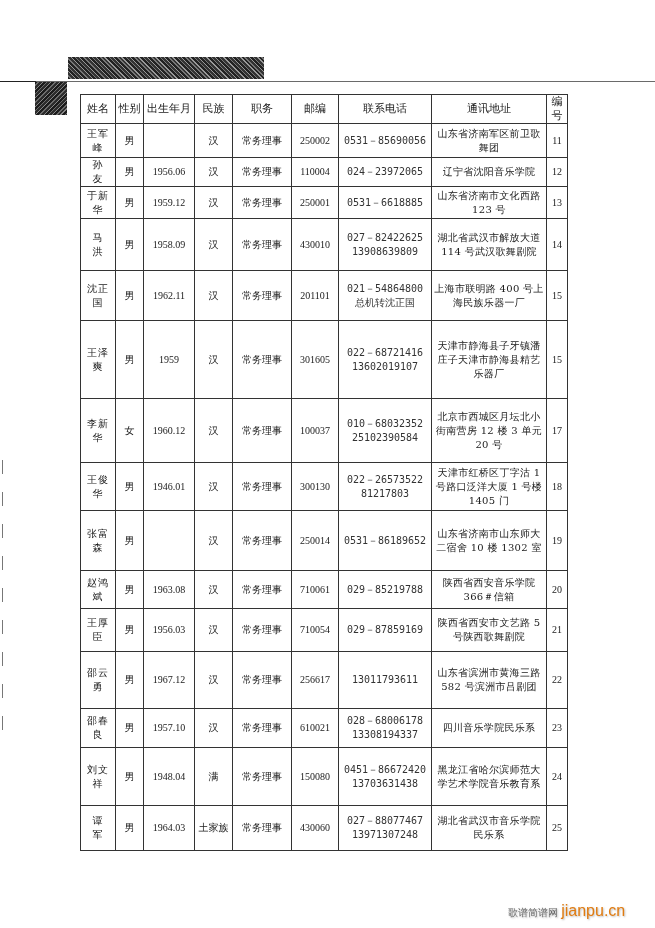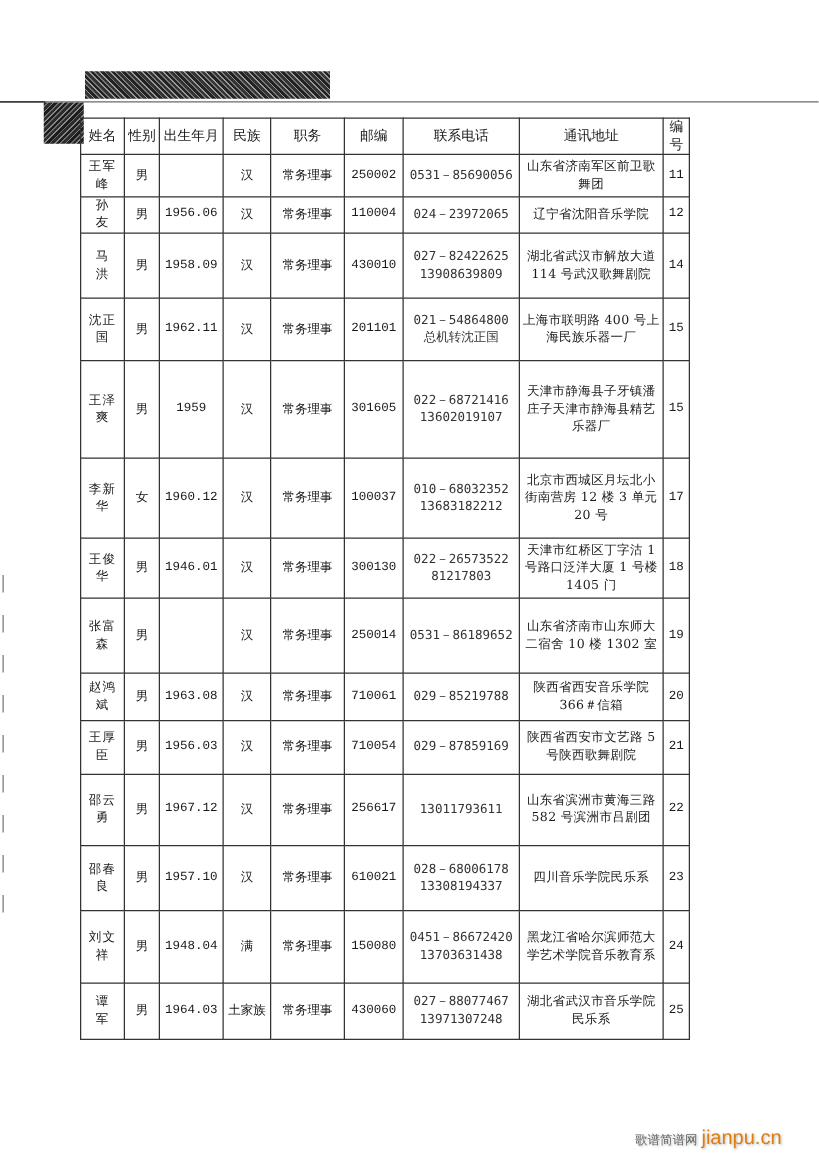--- a/index.html
+++ b/index.html
@@ -18,33 +18,33 @@
       position:absolute; left:0; top:81px; width:36px; height:1px; background:#222;
     }
     .side-block {
       position:absolute; left:35px; top:82px; width:32px; height:33px;
       background: repeating-linear-gradient(135deg,#1c1c1c 0 2px,#6c6c6c 2px 3px,#2c2c2c 3px 5px,#888 5px 6px);
     }
     .margin-ticks { position:absolute; left:0; top:460px; width:8px; height:290px; }
     .margin-ticks span { position:absolute; left:2px; width:1px; height:14px; background:#777; }
 
     table.roster {
-      position:absolute; left:64px; top:94px; width:487px;
+      position:absolute; left:80px; top:94px; width:487px;
       border-collapse:collapse; table-layout:fixed;
       border:1.5px solid #222;
     }
     table.roster th, table.roster td {
       border:1px solid #333; padding:0 2px; font-size:10px; line-height:14px;
       text-align:center; vertical-align:middle; font-weight:normal;
       overflow:hidden;
     }
     table.roster th { font-size:11px; height:22px; }
     td.addr { text-align:left; font-size:10.5px; line-height:14px; padding:2px 3px; letter-spacing:0.3px; }
     td.phone { font-family:"DejaVu Sans Mono","Liberation Mono",monospace; font-size:9px; line-height:14px; color:#333; }
-    td.num { font-family:Liberation Mono, monospace; font-size:10.5px; }
+    td.num { font-family:Liberation Serif, serif; font-size:10.5px; }
     td.name { font-size:11px; letter-spacing:1px; }
     .line { display:block; }
 
     .watermark {
       position:absolute; left:508px; top:902px; font-size:10px; color:#666;
       font-family:"DejaVu Sans", sans-serif; text-shadow:1px 1px 2px #bbb;
     }
     .watermark .domain { color:#e07b10; font-family:"Liberation Sans", sans-serif; font-size:16px; }
   </style>
 </head>
@@ -111,20 +111,33 @@
         <td class="num">1956.06</td>
         <td>汉</td>
         <td>常务理事</td>
         <td class="num">110004</td>
         <td class="phone">
           <span class="line">024－23972065</span>
         </td>
         <td class="addr">辽宁省沈阳音乐学院</td>
         <td class="num">12</td>
       </tr>
+      <tr style="height: 32px;">
+        <td class="name">于新华</td>
+        <td>男</td>
+        <td class="num">1959.12</td>
+        <td>汉</td>
+        <td>常务理事</td>
+        <td class="num">250001</td>
+        <td class="phone">
+          <span class="line">0531－6618885</span>
+        </td>
+        <td class="addr">山东省济南市文化西路 123 号</td>
+        <td class="num">13</td>
+      </tr>
       <tr style="height: 52px;">
         <td class="name">马　洪</td>
         <td>男</td>
         <td class="num">1958.09</td>
         <td>汉</td>
         <td>常务理事</td>
         <td class="num">430010</td>
         <td class="phone">
           <span class="line">027－82422625</span>
           <span class="line">13908639809</span>
@@ -162,21 +175,21 @@
       </tr>
       <tr style="height: 64px;">
         <td class="name">李新华</td>
         <td>女</td>
         <td class="num">1960.12</td>
         <td>汉</td>
         <td>常务理事</td>
         <td class="num">100037</td>
         <td class="phone">
           <span class="line">010－68032352</span>
-          <span class="line">13683182212</span>
+          <span class="line">25102390584</span>
         </td>
         <td class="addr">北京市西城区月坛北小街南营房 12 楼 3 单元 20 号</td>
         <td class="num">17</td>
       </tr>
       <tr style="height: 48px;">
         <td class="name">王俊华</td>
         <td>男</td>
         <td class="num">1946.01</td>
         <td>汉</td>
         <td>常务理事</td>
@@ -233,21 +246,21 @@
         <td class="num">1967.12</td>
         <td>汉</td>
         <td>常务理事</td>
         <td class="num">256617</td>
         <td class="phone">
           <span class="line">13011793611</span>
         </td>
         <td class="addr">山东省滨洲市黄海三路 582 号滨洲市吕剧团</td>
         <td class="num">22</td>
       </tr>
-      <tr style="height: 52px;">
+      <tr style="height: 39px;">
         <td class="name">邵春良</td>
         <td>男</td>
         <td class="num">1957.10</td>
         <td>汉</td>
         <td>常务理事</td>
         <td class="num">610021</td>
         <td class="phone">
           <span class="line">028－68006178</span>
           <span class="line">13308194337</span>
         </td>

